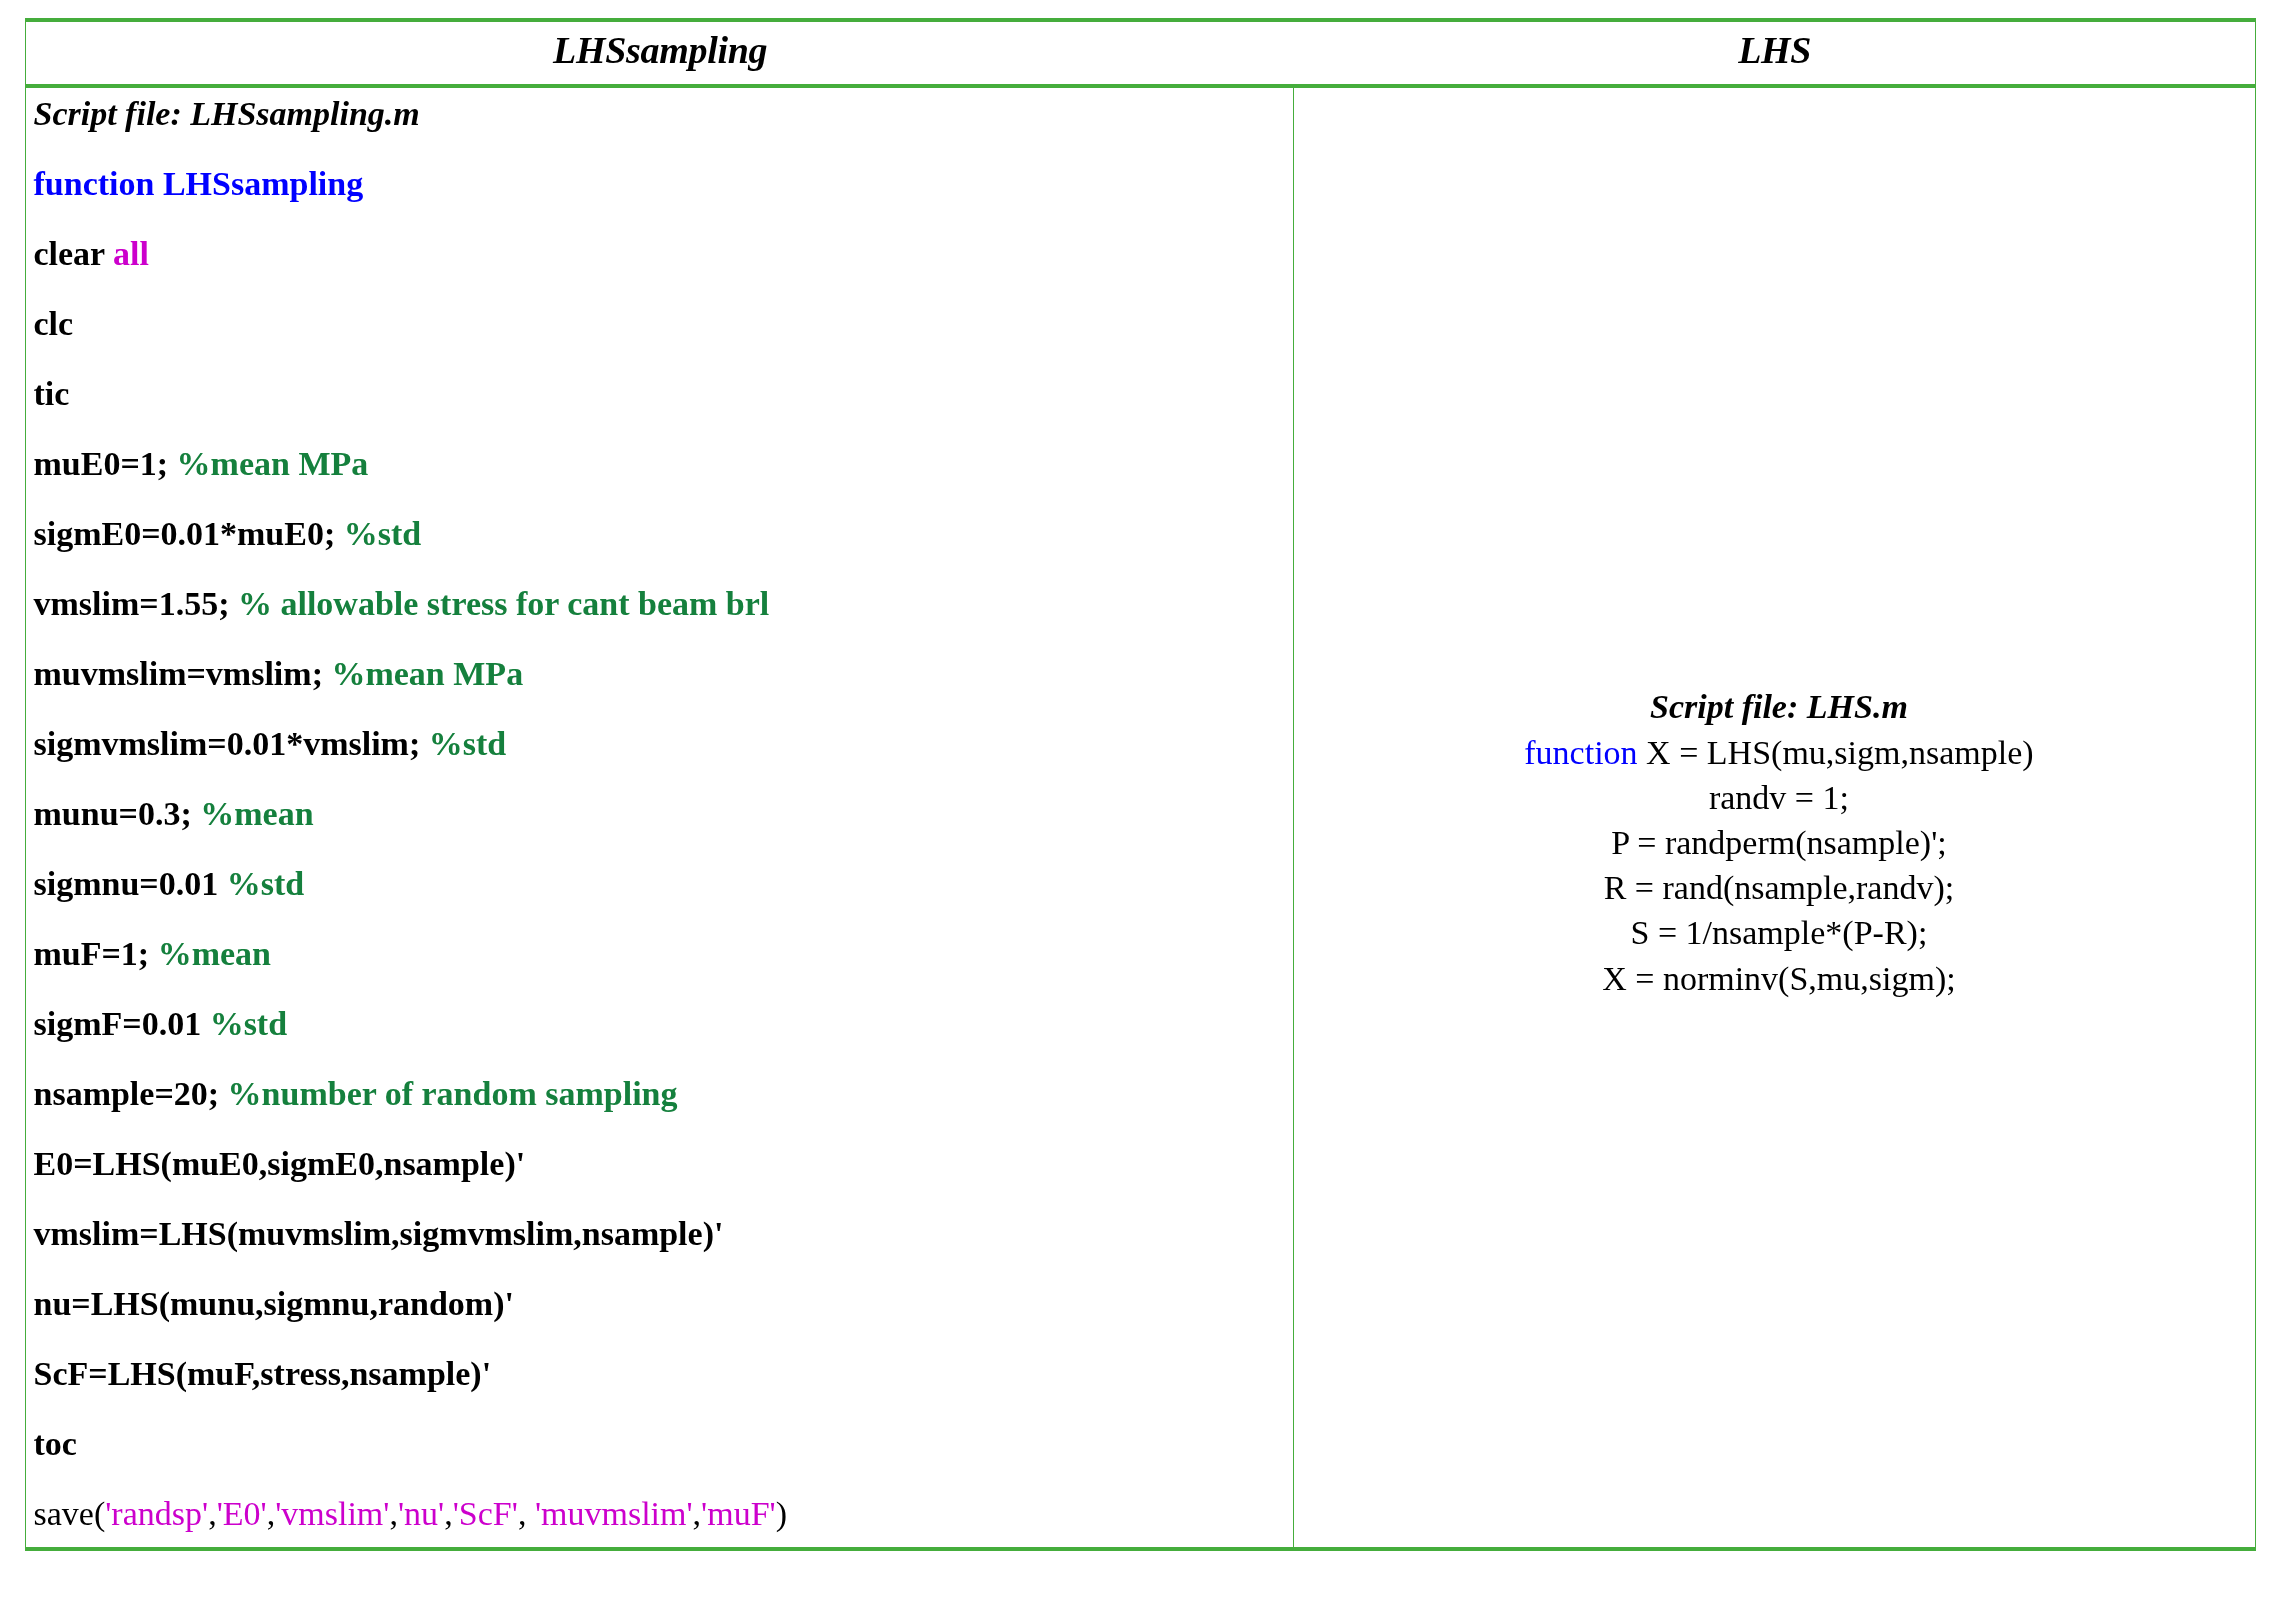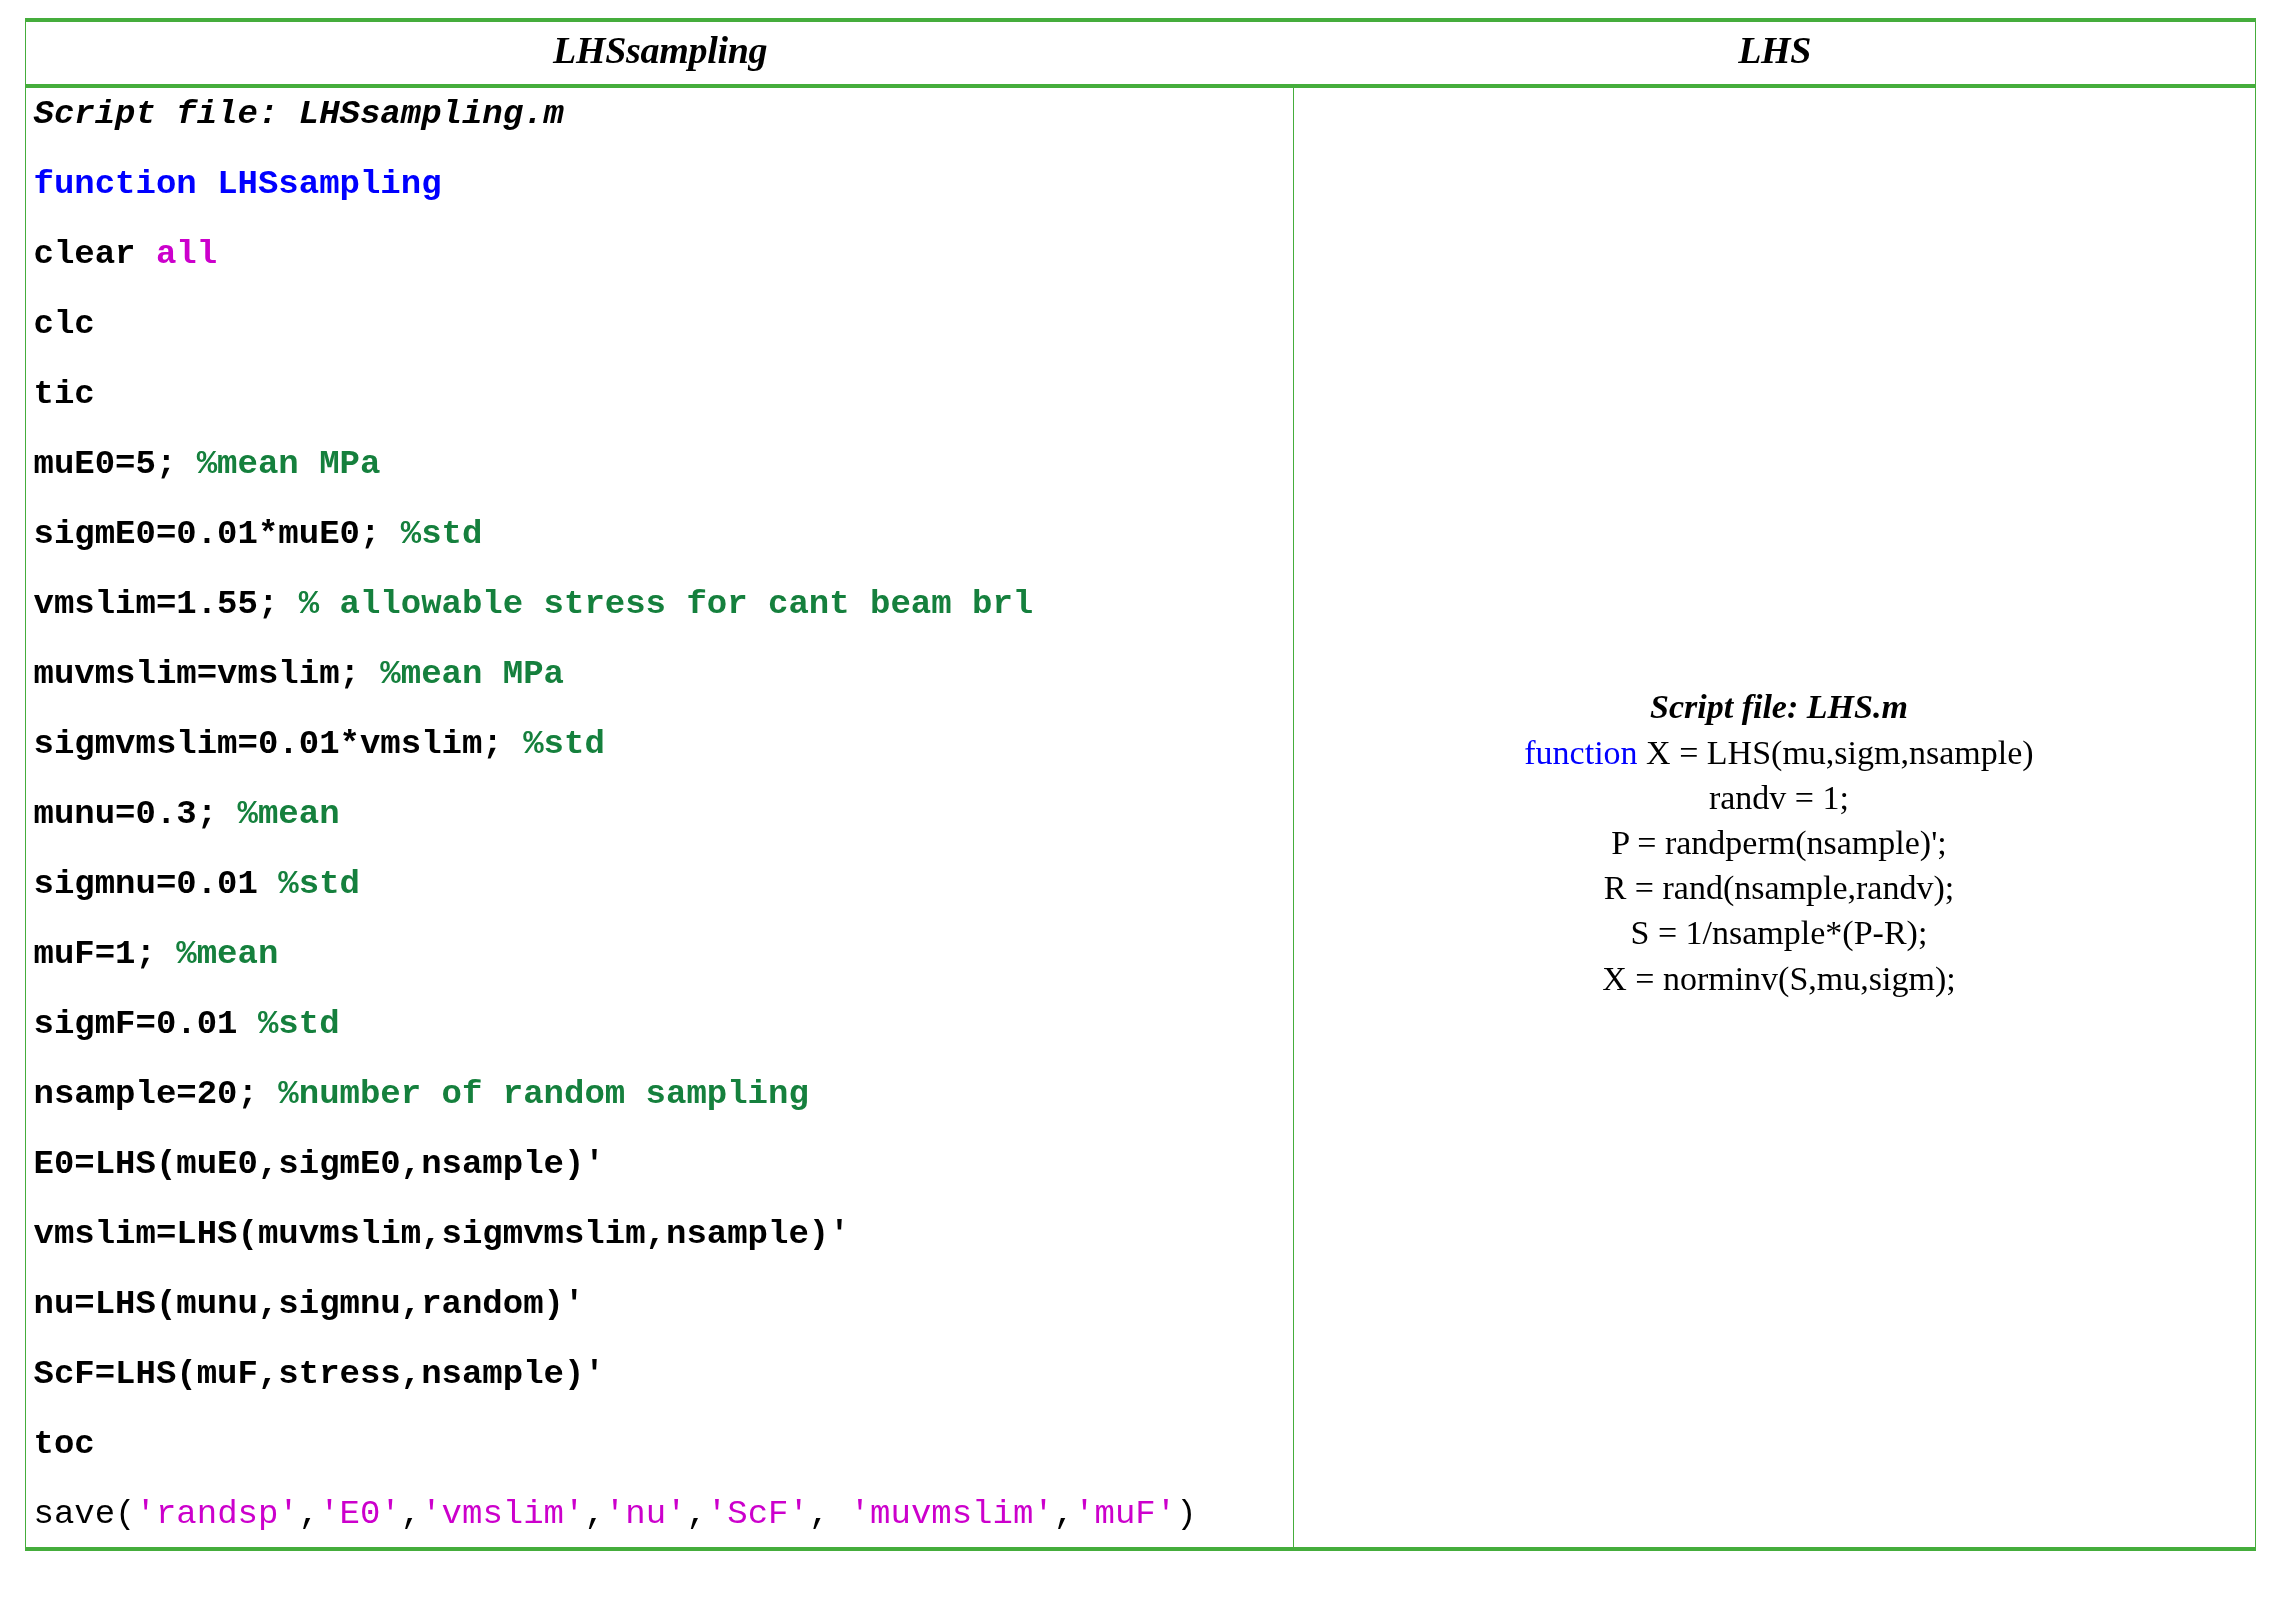--- a/index.html
+++ b/index.html
@@ -56,21 +56,21 @@
   
   .code-table tbody td {
     border-left: 1.5px solid #45AD3C;
     border-right: 1.5px solid #45AD3C;
     border-bottom: 4.6px solid #45AD3C;
     border-top: 0;
     vertical-align: top;
     padding: 0;
     background: #ffffff;
   }
-  .code-table tbody td.cell-left  { padding: 9.2px 0 15.3px 7.1px; font-family: Liberation Mono, monospace; }
+  .code-table tbody td.cell-left  { padding: 9.2px 0 15.3px 7.1px; }
   .code-table tbody td.cell-right { padding: 9.2px 0 15.3px 8.1px; }
 
   
   .code-block {
     font-size: 34px;
     color: #000000;
   }
   .code-line {
     white-space: nowrap;
     line-height: 1.0;
@@ -123,21 +123,21 @@
       <tr>
 
         <td class="cell-left">
           <div class="code-block col-left">
             <div class="code-line ln-title">Script file: LHSsampling.m</div>
             <div id="left-lines">
                 <div class="code-line"><span class="tok-kw">function </span><span class="tok-kw">LHSsampling</span></div>
                 <div class="code-line"><span class="tok-plain">clear </span><span class="tok-str">all</span></div>
                 <div class="code-line"><span class="tok-plain">clc</span></div>
                 <div class="code-line"><span class="tok-plain">tic</span></div>
-                <div class="code-line"><span class="tok-plain">muE0=5; </span><span class="tok-comment">%mean MPa</span></div>
+                <div class="code-line"><span class="tok-plain">muE0=1; </span><span class="tok-comment">%mean MPa</span></div>
                 <div class="code-line"><span class="tok-plain">sigmE0=0.01*muE0; </span><span class="tok-comment">%std</span></div>
                 <div class="code-line"><span class="tok-plain">vmslim=1.55; </span><span class="tok-comment">% allowable stress for cant beam brl</span></div>
                 <div class="code-line"><span class="tok-plain">muvmslim=vmslim; </span><span class="tok-comment">%mean MPa</span></div>
                 <div class="code-line"><span class="tok-plain">sigmvmslim=0.01*vmslim; </span><span class="tok-comment">%std</span></div>
                 <div class="code-line"><span class="tok-plain">munu=0.3; </span><span class="tok-comment">%mean</span></div>
                 <div class="code-line"><span class="tok-plain">sigmnu=0.01 </span><span class="tok-comment">%std</span></div>
                 <div class="code-line"><span class="tok-plain">muF=1; </span><span class="tok-comment">%mean</span></div>
                 <div class="code-line"><span class="tok-plain">sigmF=0.01 </span><span class="tok-comment">%std</span></div>
                 <div class="code-line"><span class="tok-plain">nsample=20; </span><span class="tok-comment">%number of random sampling</span></div>
                 <div class="code-line"><span class="tok-plain">E0=LHS(muE0,sigmE0,nsample)'</span></div>

